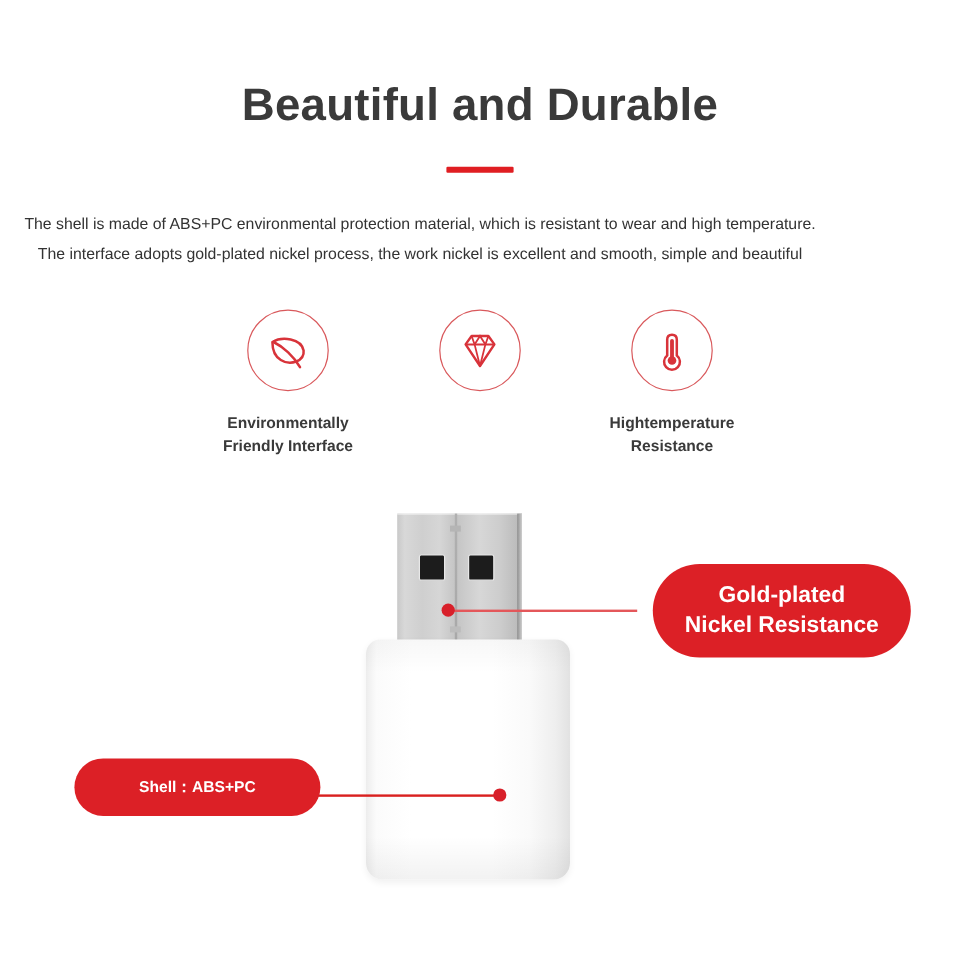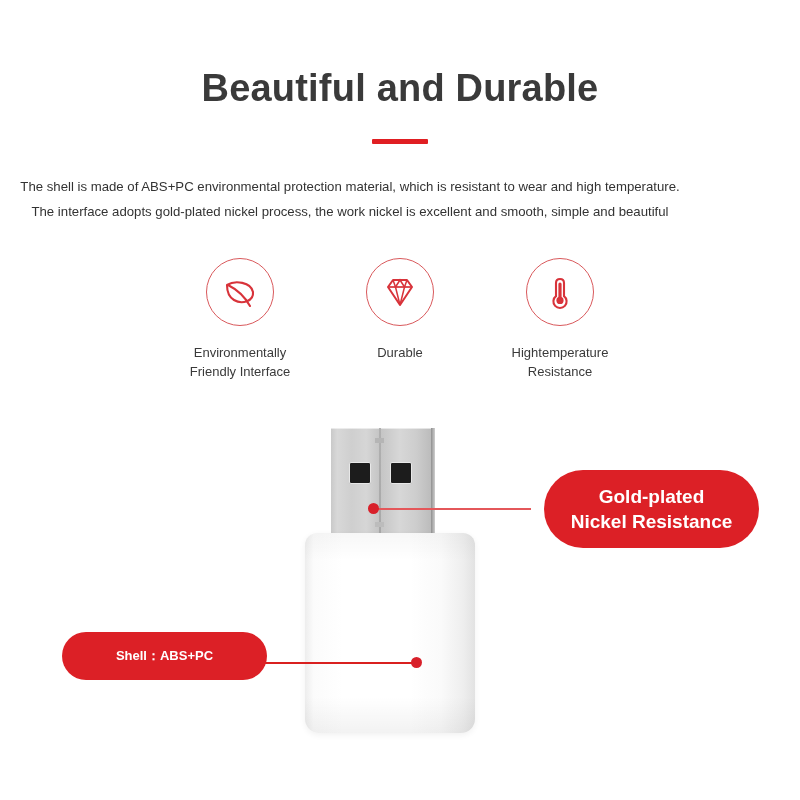--- a/index.html
+++ b/index.html
@@ -65,20 +65,21 @@
     top: 258px;
     left: 165px;
     width: 470px;
     height: 135px;
   }
   .feature {
     position: absolute;
     top: 0;
     width: 150px;
     text-align: center;
+    font-weight: bold;
   }
   .feature-0 { left: 0px; }
   .feature-1 { left: 160px; }
   .feature-2 { left: 320px; }
 
   .circle {
     width: 68px;
     height: 68px;
     border: 1.3px solid #d9595c;
     border-radius: 50%;
@@ -274,24 +275,20 @@
         <span>
           <svg width="40" height="40" viewBox="0 0 40 40" fill="none">
             <path d="M8 15 L20 33 L32 15 L27 8 L13 8 Z" stroke="#d8333a" stroke-width="2" fill="none" stroke-linejoin="round"></path>
             <path d="M8 15 L32 15" stroke="#d8333a" stroke-width="1.7"></path>
             <path d="M13 8 L15.5 15 L20 33" stroke="#d8333a" stroke-width="1.5" fill="none"></path>
             <path d="M27 8 L24.5 15 L20 33" stroke="#d8333a" stroke-width="1.5" fill="none"></path>
             <path d="M15.5 15 L20 8 L24.5 15" stroke="#d8333a" stroke-width="1.5" fill="none"></path>
           </svg>
         </span>
       </div>
-      <div class="feature-label">
-        <span>Durable</span>
-        <span></span>
-      </div>
     </div>
 
     <div class="feature feature-2">
       <div class="circle">
         <span>
           <svg width="40" height="40" viewBox="0 0 40 40" fill="none">
             <path d="M20 7 C22.4 7, 24 8.6, 24 11 L24 24.2 A6.6 6.6 0 1 1 16 24.2 L16 11 C16 8.6, 17.6 7, 20 7 Z" stroke="#d8333a" stroke-width="2.1" fill="none"></path>
             <path d="M20 12 L20 26" stroke="#d8333a" stroke-width="3.2" stroke-linecap="round"></path>
             <circle cx="20" cy="28.4" r="3.6" fill="#d8333a"></circle>
           </svg>

